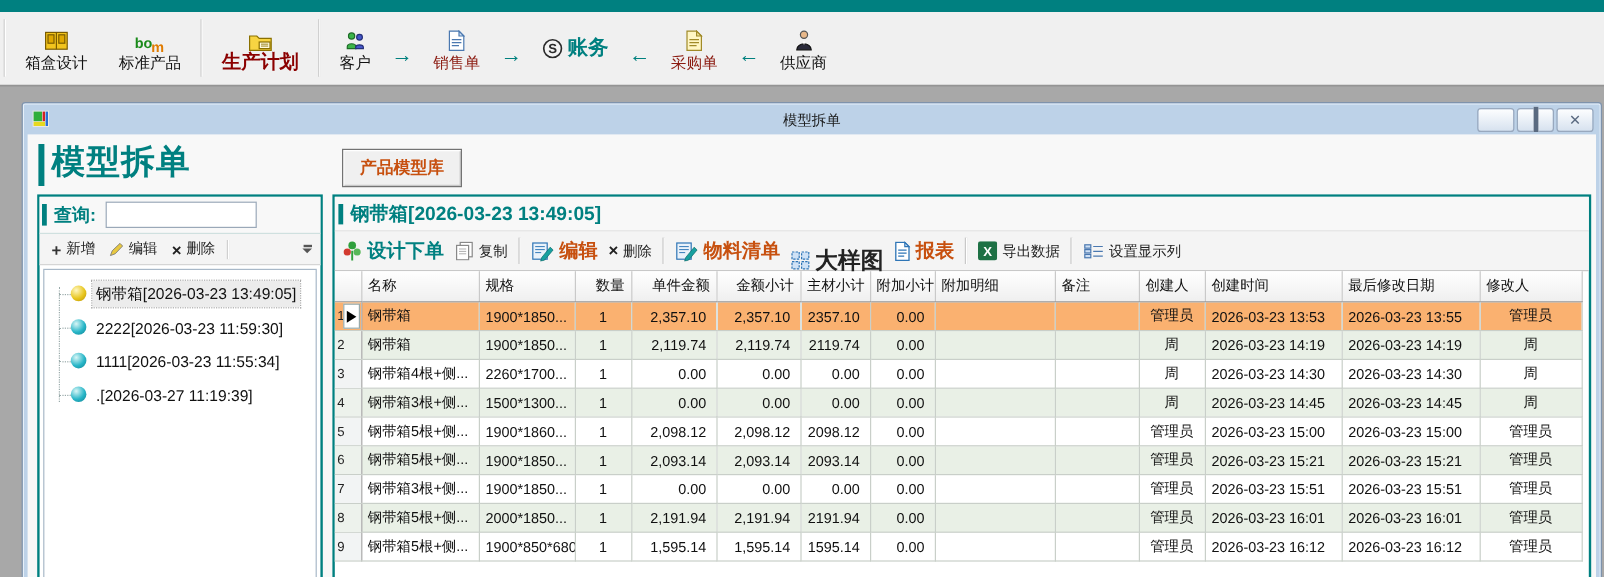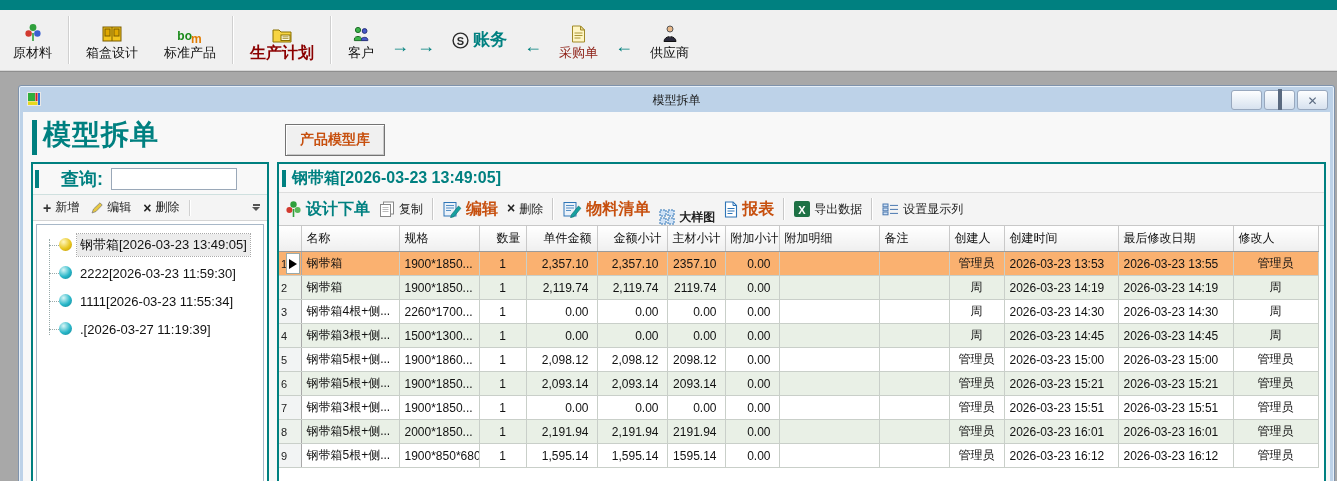--- a/index.html
+++ b/index.html
@@ -46,21 +46,21 @@
   .page-accent{position:absolute;left:9px;top:8px;width:5px;height:35px;background:#008080;}
   .page-title{position:absolute;left:20px;top:4px;font-size:28px;font-weight:bold;color:#008080;letter-spacing:1px;}
   .library-btn{position:absolute;left:262px;top:12px;height:30px;padding:0 14px;
     background:#F0F0F0;border:1px solid #737373;box-shadow:inset 1px 1px 0 #fff, inset -1px -1px 0 #c8c8c8;
     font-size:14px;font-weight:bold;color:#C7500F;display:flex;align-items:center;cursor:default;}
   
   .left-panel{position:absolute;left:8px;top:50px;width:238px;height:420px;
     border:2px solid #008080;background:#FFFFFF;display:flex;flex-direction:column;box-sizing:border-box;}
   .query-row{height:30px;display:flex;align-items:center;background:#F8F8F8;border-bottom:1px solid #CFE0DF;}
   .query-accent{width:4px;height:18px;background:#008080;margin:0 6px 0 2px;}
-  .query-label{font-size:18px;font-weight:bold;color:#008080;margin-right:8px;margin-left:16px;}
+  .query-label{font-size:15px;font-weight:bold;color:#008080;margin-right:8px;}
   .query-input{width:118px;height:20px;border:1px solid #9AA8B8;background:#fff;font-size:12px;padding:0 3px;}
   .tree-toolbar{height:25px;background:#F4F4F4;border-bottom:1px solid #D5D5D5;
     display:flex;align-items:center;font-size:12px;color:#222;padding:0 5px;gap:2px;}
   .ttb-btn{display:flex;align-items:center;gap:4px;padding:2px 5px;cursor:default;}
   .ttb-sep{width:1px;height:16px;background:#D0D0D0;border-right:1px solid #fff;margin:0 3px;}
   .ttb-overflow{margin-left:auto;width:12px;display:flex;flex-direction:column;align-items:center;gap:1px;}
   .ttb-overflow .bar{width:7px;height:2px;background:#555;}
   .ttb-overflow .tri{width:0;height:0;border-left:4px solid transparent;border-right:4px solid transparent;border-top:4px solid #555;}
   .plus-glyph{font-size:14px;font-weight:bold;color:#333;line-height:12px;}
   .x-glyph{font-size:14px;font-weight:bold;color:#222;line-height:12px;}
@@ -77,21 +77,21 @@
   .right-panel{position:absolute;left:254px;top:50px;width:1049px;height:420px;
     border:2px solid #008080;background:#FFFFFF;box-sizing:border-box;}
   .rp-header{height:28px;display:flex;align-items:center;background:#F8F8F8;border-bottom:1px solid #DDDDDD;}
   .rp-accent{width:4px;height:17px;background:#008080;margin:0 6px 0 3px;}
   .rp-title{font-size:16px;font-weight:bold;color:#008080;white-space:nowrap;}
   .rp-toolbar{height:32px;display:flex;align-items:center;background:#F4F4F4;
     border-bottom:1px solid #C8C8C8;padding:0 6px;gap:9px;}
   .rtb-item{display:flex;align-items:center;gap:4px;cursor:default;white-space:nowrap;}
   .rtb-item.teal-big{font-size:16px;font-weight:bold;color:#008080;text-align:right;}
   .rtb-item.orange-big{font-size:16px;font-weight:bold;color:#C7500F;}
-  .rtb-item.dark-big{font-size:12px;font-weight:bold;color:#222;margin-top:16px;}
+  .rtb-item.dark-big{font-size:19px;font-weight:bold;color:#222;margin-top:16px;}
   .rtb-item.small{font-size:12px;color:#222;}
   .rtb-sep{width:1px;height:22px;background:#C8C8C8;border-right:1px solid #fff;}
   
   .grid{border-collapse:collapse;table-layout:fixed;width:1039px;font-size:12px;background:#fff;}
   .grid th{height:25px;background:linear-gradient(#FFFFFF,#EFEFEF);font-weight:normal;color:#111;
     border-right:1px solid #C9C9C9;border-bottom:1px solid #9A9A9A;padding:0 5px;text-align:left;
     white-space:nowrap;overflow:hidden;}
   .grid th.c{text-align:right;}
   .grid td{height:23px;border-right:1px solid #C9CFC9;border-bottom:1px solid #C9CFC9;
     padding:0 5px;white-space:nowrap;overflow:hidden;color:#111;}
@@ -106,31 +106,20 @@
     border:1px solid #9aa;display:flex;align-items:center;justify-content:center;}
   .row-arrow{width:0;height:0;border-top:5px solid transparent;border-bottom:5px solid transparent;border-left:8px solid #000;}
   svg{display:block;}
 </style>
 </head>
 <body>
 
 <div class="teal-band"></div>
 
 <div class="main-toolbar" id="main-toolbar">
-    <div class="tb-item">
-      <span class="tb-icon">
-        <svg width="18" height="20" viewBox="0 0 18 20">
-          <path d="M9 10v8" stroke="#2FA03C" stroke-width="1.6"></path>
-          <circle cx="9" cy="4.5" r="3.4" fill="#2FA03C"></circle>
-          <circle cx="4.6" cy="10.5" r="3.2" fill="#D23A2F"></circle>
-          <circle cx="13.4" cy="10.5" r="3.2" fill="#3A5FD0"></circle>
-        </svg>
-      </span>
-      <span class="tb-label">原材料</span>
-    </div>
     <div class="tb-sep"></div>
     <div class="tb-item">
       <span class="tb-icon">
         <svg width="20" height="18">
           <rect x="1" y="2" width="18" height="14" fill="#F2C41D" stroke="#7A5C00"></rect>
           <line x1="10" y1="2" x2="10" y2="16" stroke="#7A5C00"></line>
           <rect x="3" y="4" width="5" height="7" fill="#E0A800" stroke="#7A5C00"></rect>
           <rect x="12" y="4" width="5" height="7" fill="#E0A800" stroke="#7A5C00"></rect>
         </svg>
       </span>
@@ -160,20 +149,30 @@
         <svg width="18" height="18">
           <circle cx="6" cy="5" r="2.6" fill="#3CB44A" stroke="#1d6b27"></circle>
           <path d="M2.4 14c0-3.4 7.2-3.4 7.2 0v1.6H2.4z" fill="#3CB44A" stroke="#1d6b27"></path>
           <circle cx="12.6" cy="6" r="2.4" fill="#4656C8" stroke="#25307a"></circle>
           <path d="M9.4 14.6c0-3 6.4-3 6.4 0v1h-6.4z" fill="#4656C8" stroke="#25307a"></path>
         </svg>
       </span>
       <span class="tb-label">客户</span>
     </div>
     <div class="tb-arrow">→</div>
+    <div class="tb-item dark-red">
+      <span class="tb-icon">
+        <svg width="15" height="18">
+          <path d="M1.5 1h8l4 4v12h-12z" fill="#fff" stroke="#4A78B0"></path>
+          <path d="M9.5 1v4h4z" fill="#CFE0F4" stroke="#4A78B0"></path>
+          <path d="M3.5 8h8M3.5 10.5h8M3.5 13h6" stroke="#4A78B0" stroke-width=".9"></path>
+        </svg>
+      </span>
+      <span class="tb-label">销售单</span>
+    </div>
     <div class="tb-arrow">→</div>
     <div class="tb-item teal-big">
       <span class="tb-icon">
         <svg width="17" height="17">
           <circle cx="8.5" cy="8.5" r="7.4" fill="#F3F3F3" stroke="#2B2B2B" stroke-width="1.4"></circle>
           <text x="8.5" y="12.5" font-size="11" font-weight="bold" text-anchor="middle" fill="#2B2B2B">S</text>
         </svg>
       </span>
       <span class="tb-label">账务</span>
     </div>

